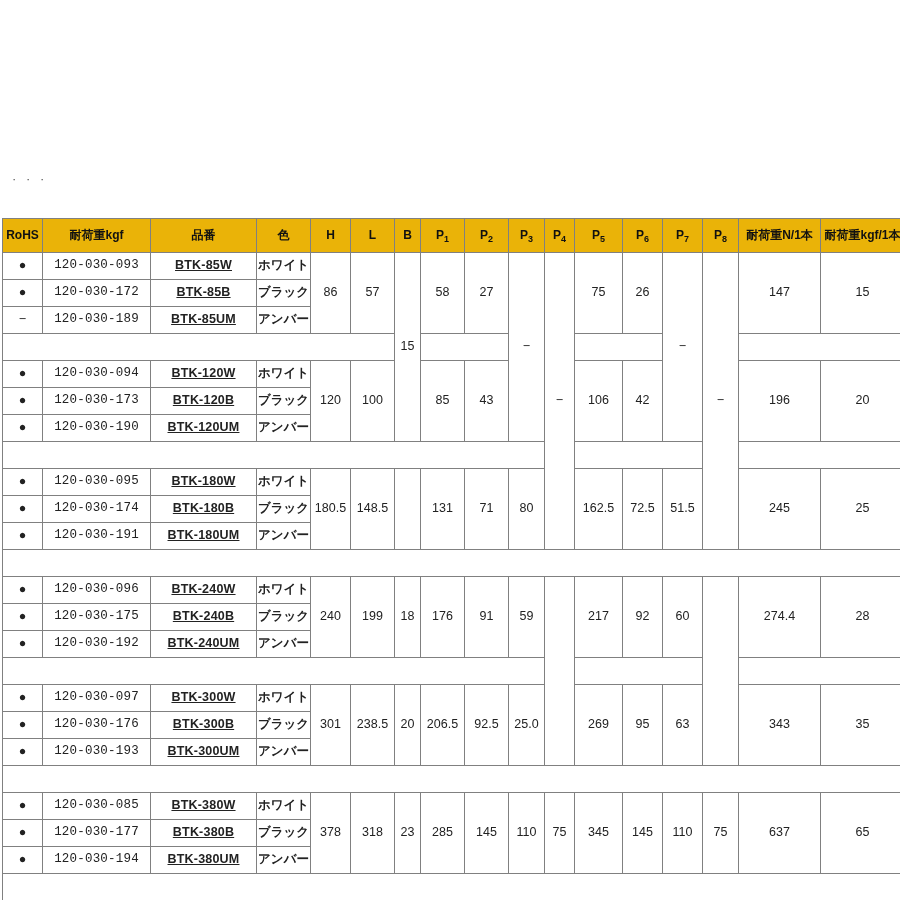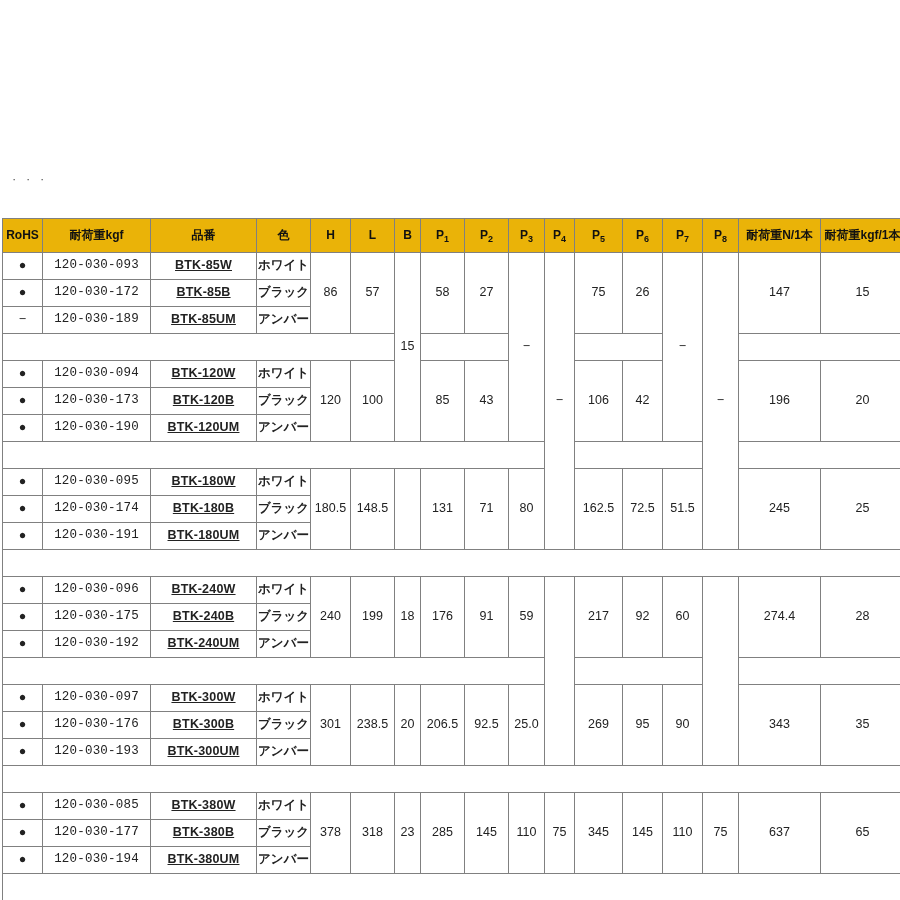--- a/index.html
+++ b/index.html
@@ -277,21 +277,21 @@
           <td class="part">BTK-300W</td>
           <td class="color">ホワイト</td>
           <td class="num" rowspan="3">301</td>
           <td class="num" rowspan="3">238.5</td>
           <td class="num" rowspan="3">20</td>
           <td class="num" rowspan="3">206.5</td>
           <td class="num" rowspan="3">92.5</td>
           <td class="num" rowspan="3">25.0</td>
           <td class="num" rowspan="3">269</td>
           <td class="num" rowspan="3">95</td>
-          <td class="num" rowspan="3">90</td>
+          <td class="num" rowspan="3">63</td>
           <td class="num" rowspan="3">343</td>
           <td class="num" rowspan="3">35</td>
         </tr>
         <tr>
           <td class="rohs">●</td>
           <td class="code">120-030-176</td>
           <td class="part">BTK-300B</td>
           <td class="color">ブラック</td>
         </tr>
         <tr>

